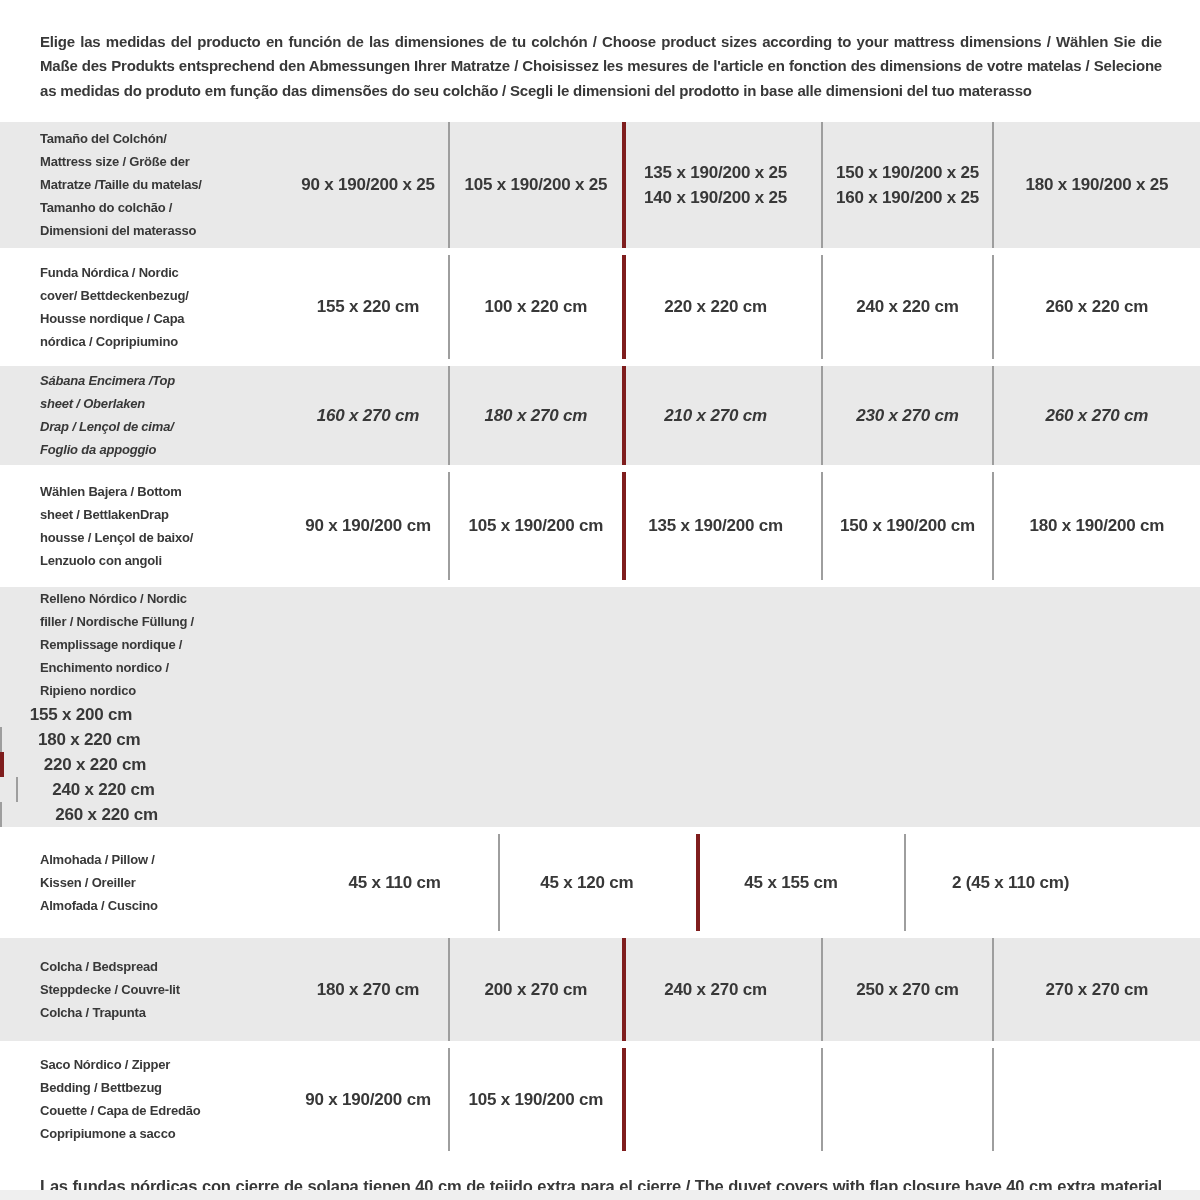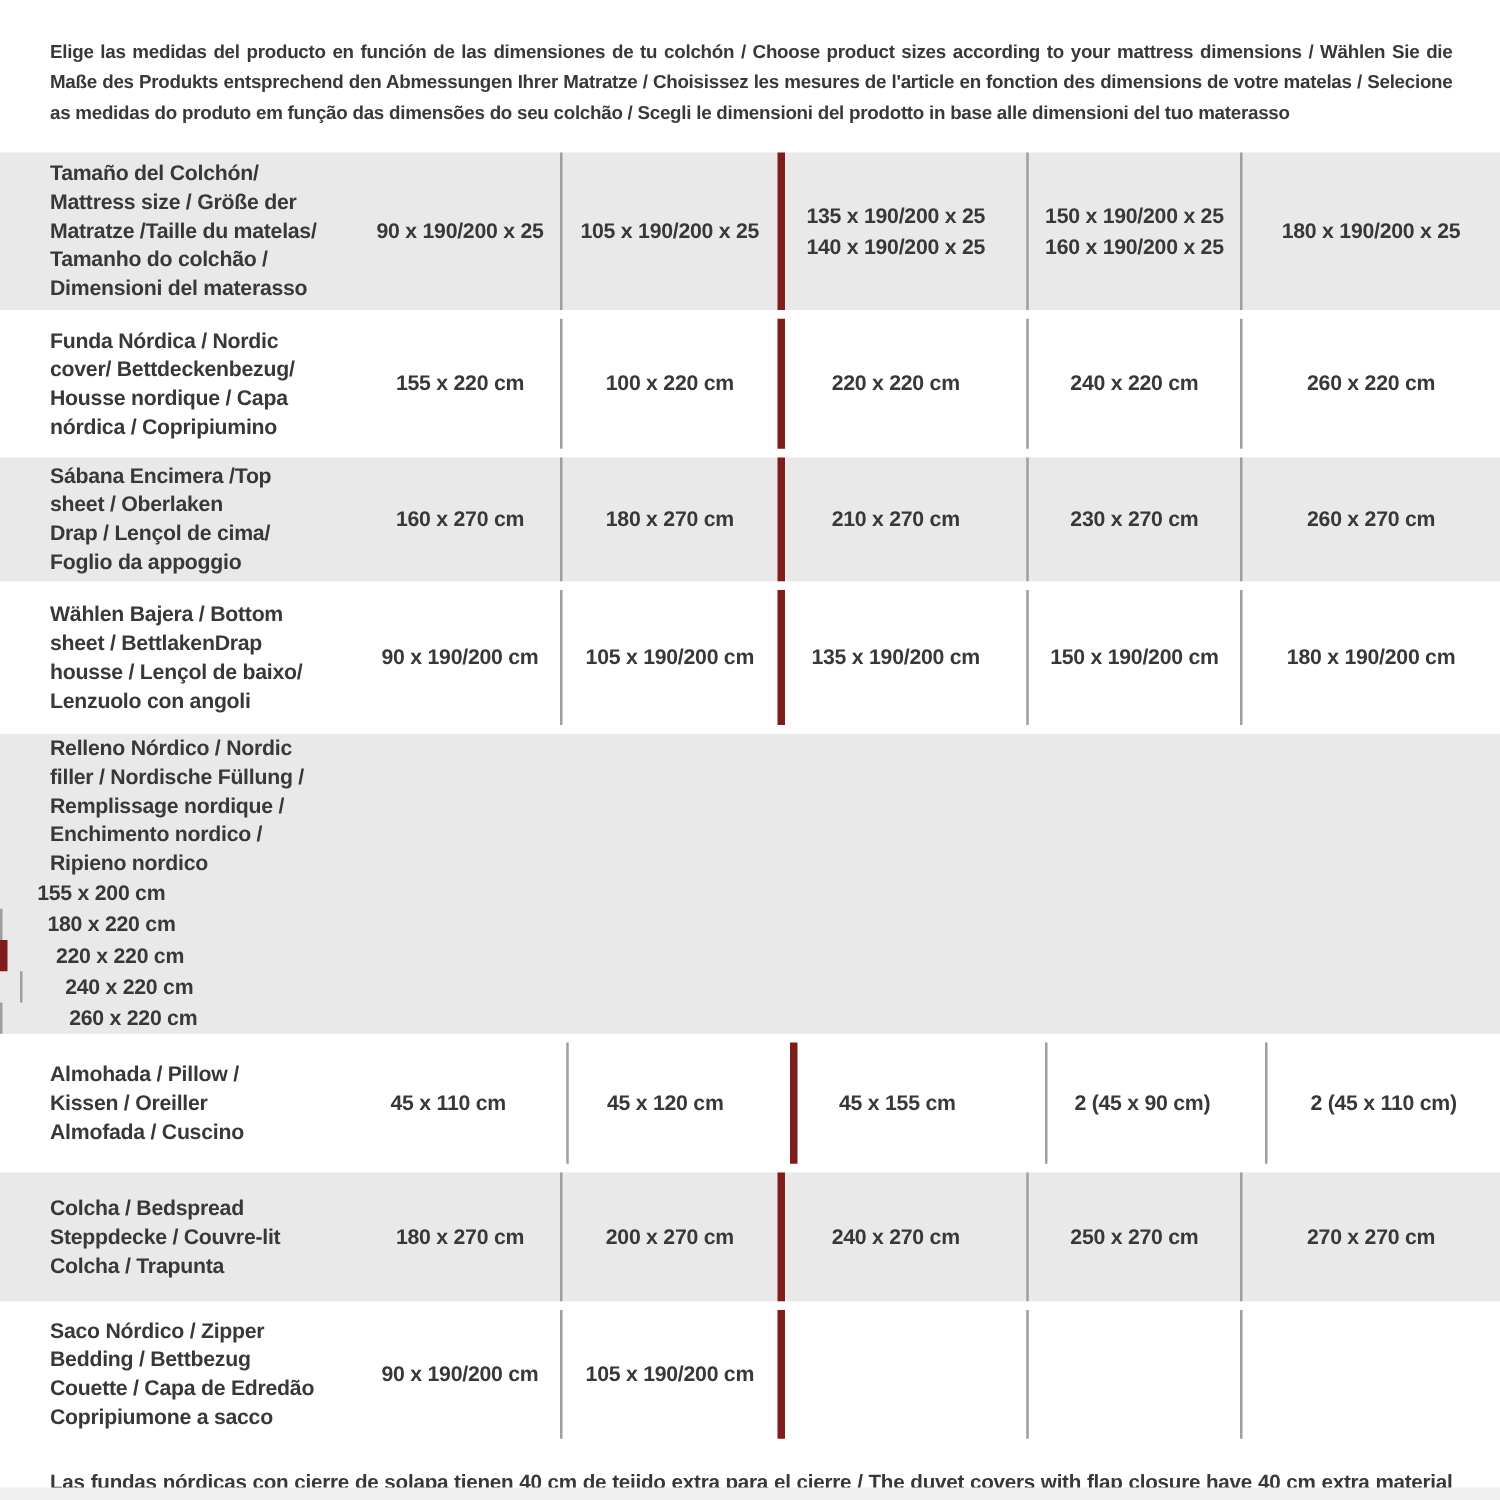--- a/index.html
+++ b/index.html
@@ -31,38 +31,38 @@
     align-items: center;
     box-sizing: border-box;
     font-weight: bold;
     letter-spacing: -0.2px;
     white-space: pre-line;
   }
   .label {
     width: 24.3%;
     padding-left: 40px;
     padding-right: 6px;
-    font-size: 17px;
+    font-size: 13px;
     line-height: 23px;
   }
   .val {
     justify-content: center;
     text-align: center;
     font-size: 17px;
     line-height: 25px;
   }
   .v1 { width: 13.5%; }
   .v2 { width: 14.7%; border-left: 2px solid #9e9e9e; }
-  .v3 { width: 15.5%; border-left: 6px solid #7f1d1d; }
+  .v3 { width: 15.5%; border-left: 4px solid #7f1d1d; }
   .v4 { width: 14.4%; border-left: 2px solid #9e9e9e; margin-left: 16px; }
   .v5 { width: 17.6%; border-left: 2px solid #9e9e9e; }
 
   .r0 { min-height: 126px; }
   .r1 { min-height: 104px; }
-  .r2 { min-height: 99px;  }
+  .r2 { min-height: 99px; font-style: italic;  }
   .r3 { min-height: 108px; }
   .r4 { min-height: 122px; flex-direction: column; }
   .r5 { min-height: 97px; gap: 22px;  }
   .r6 { min-height: 103px; justify-content: center; }
   .r7 { min-height: 103px; }
 
   .footnote {
     margin: 0;
     padding: 14px 38px 0 40px;
     font-size: 16.5px;
@@ -149,21 +149,20 @@
       <div class="cell val v5">260 x 220 cm</div>
     </div>
 
     <div class="t-row r5 white">
       <div class="cell label">Almohada / Pillow /
 Kissen / Oreiller
 Almofada / Cuscino</div>
       <div class="cell val v1">45 x 110 cm</div>
       <div class="cell val v2">45 x 120 cm</div>
       <div class="cell val v3">45 x 155 cm</div>
-      <div class="cell val v4">2 (45 x 90 cm)</div>
       <div class="cell val v5">2 (45 x 110 cm)</div>
     </div>
 
     <div class="t-row r6 gray">
       <div class="cell label">Colcha / Bedspread
 Steppdecke / Couvre-lit
 Colcha / Trapunta</div>
       <div class="cell val v1">180 x 270 cm</div>
       <div class="cell val v2">200 x 270 cm</div>
       <div class="cell val v3">240 x 270 cm</div>

